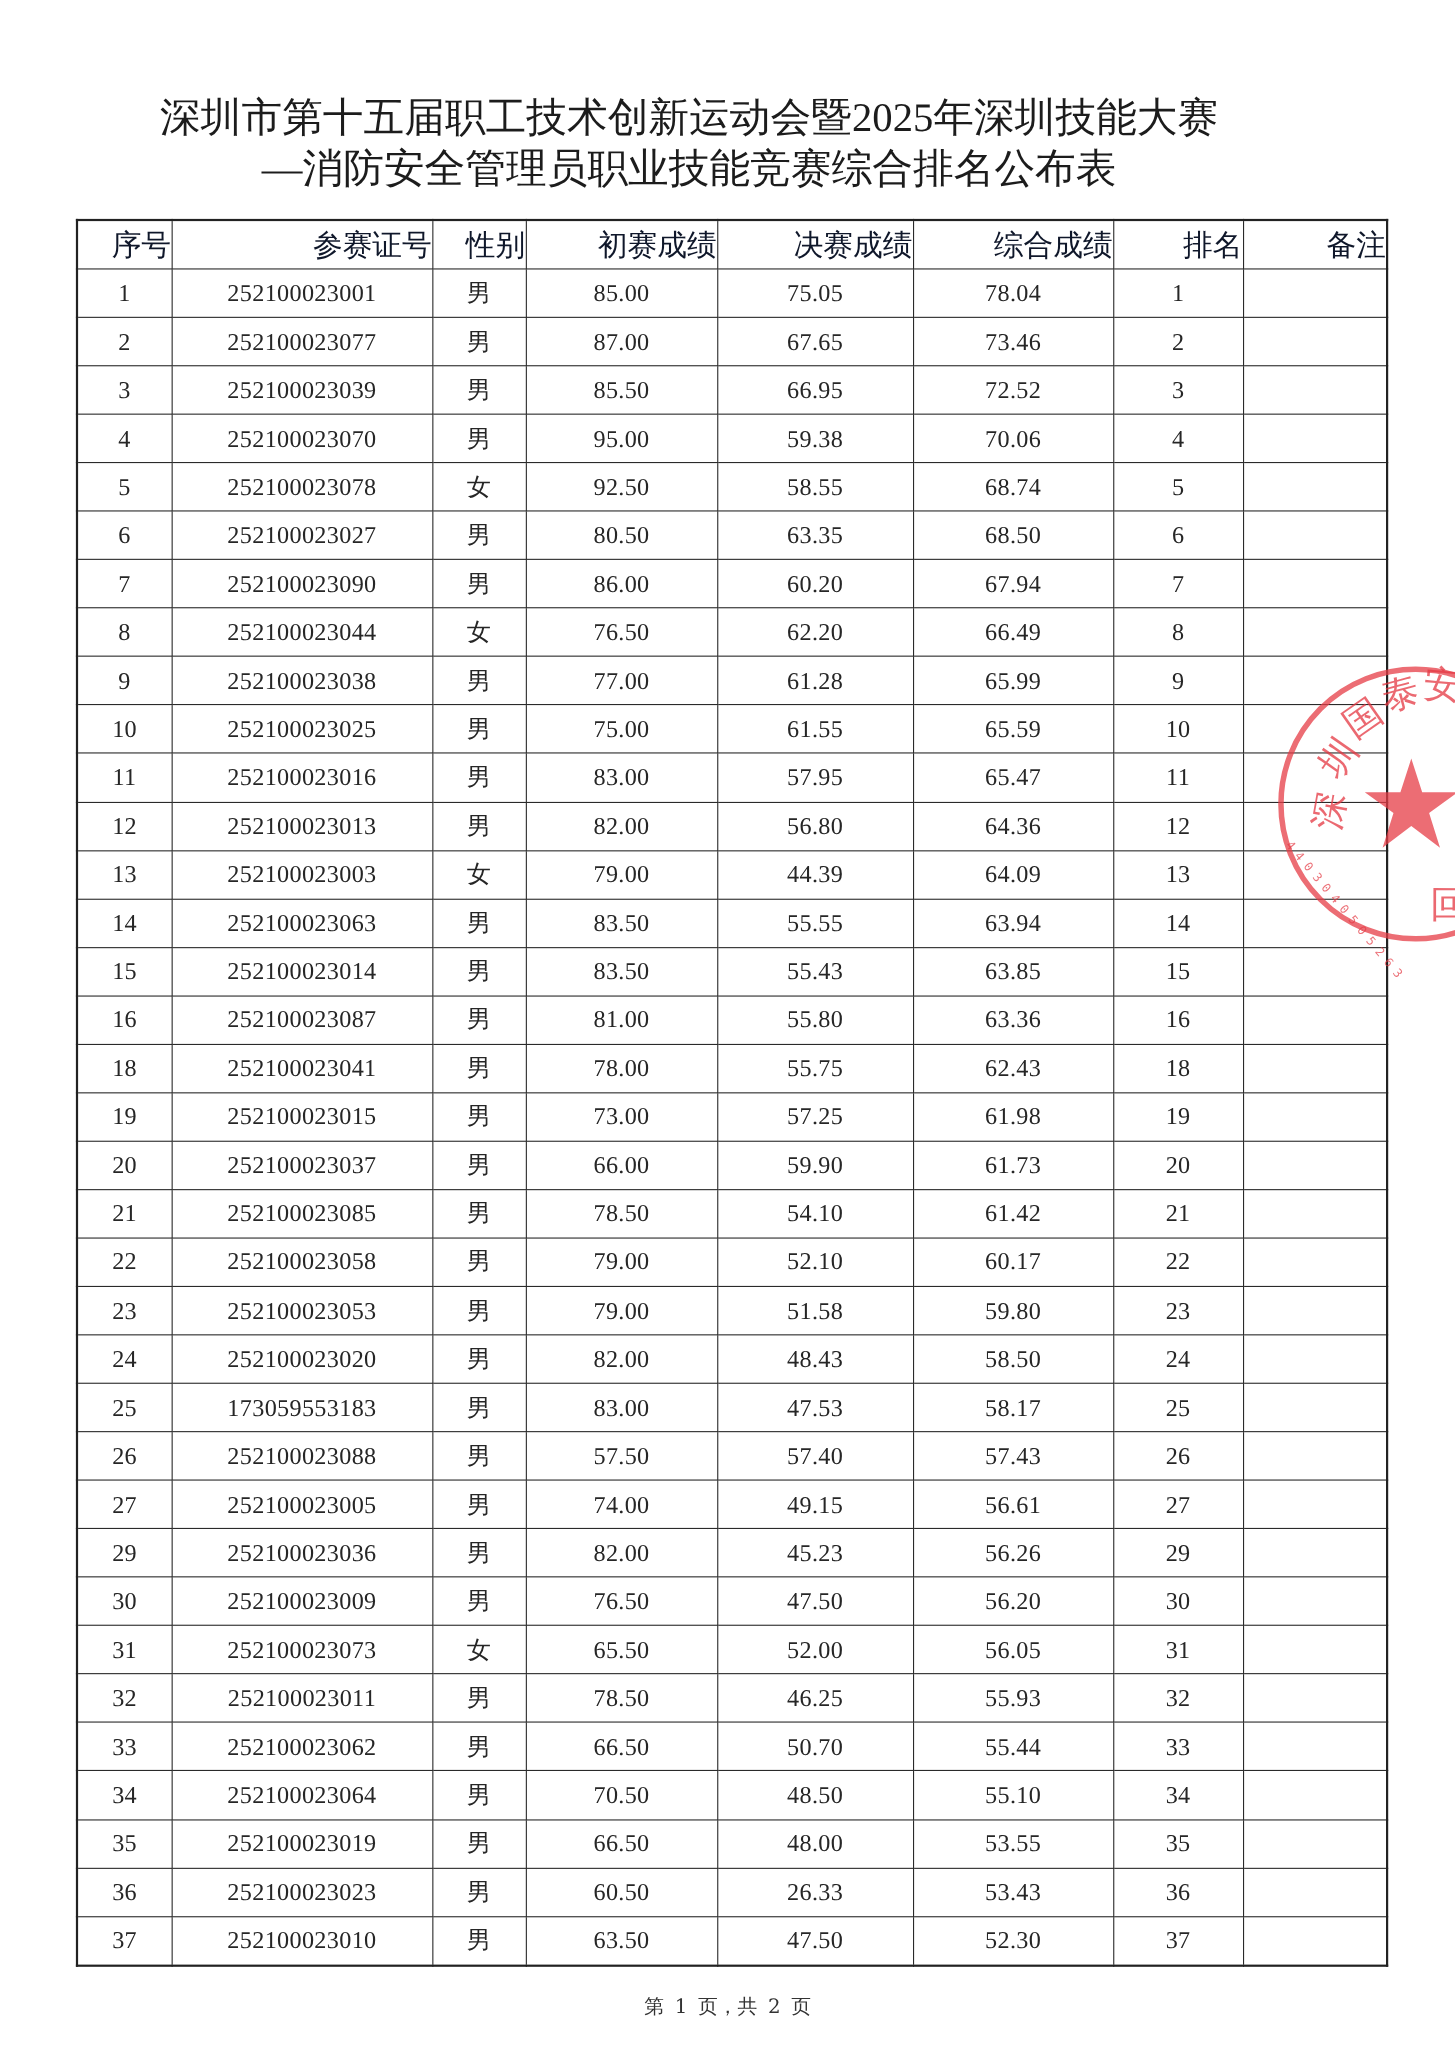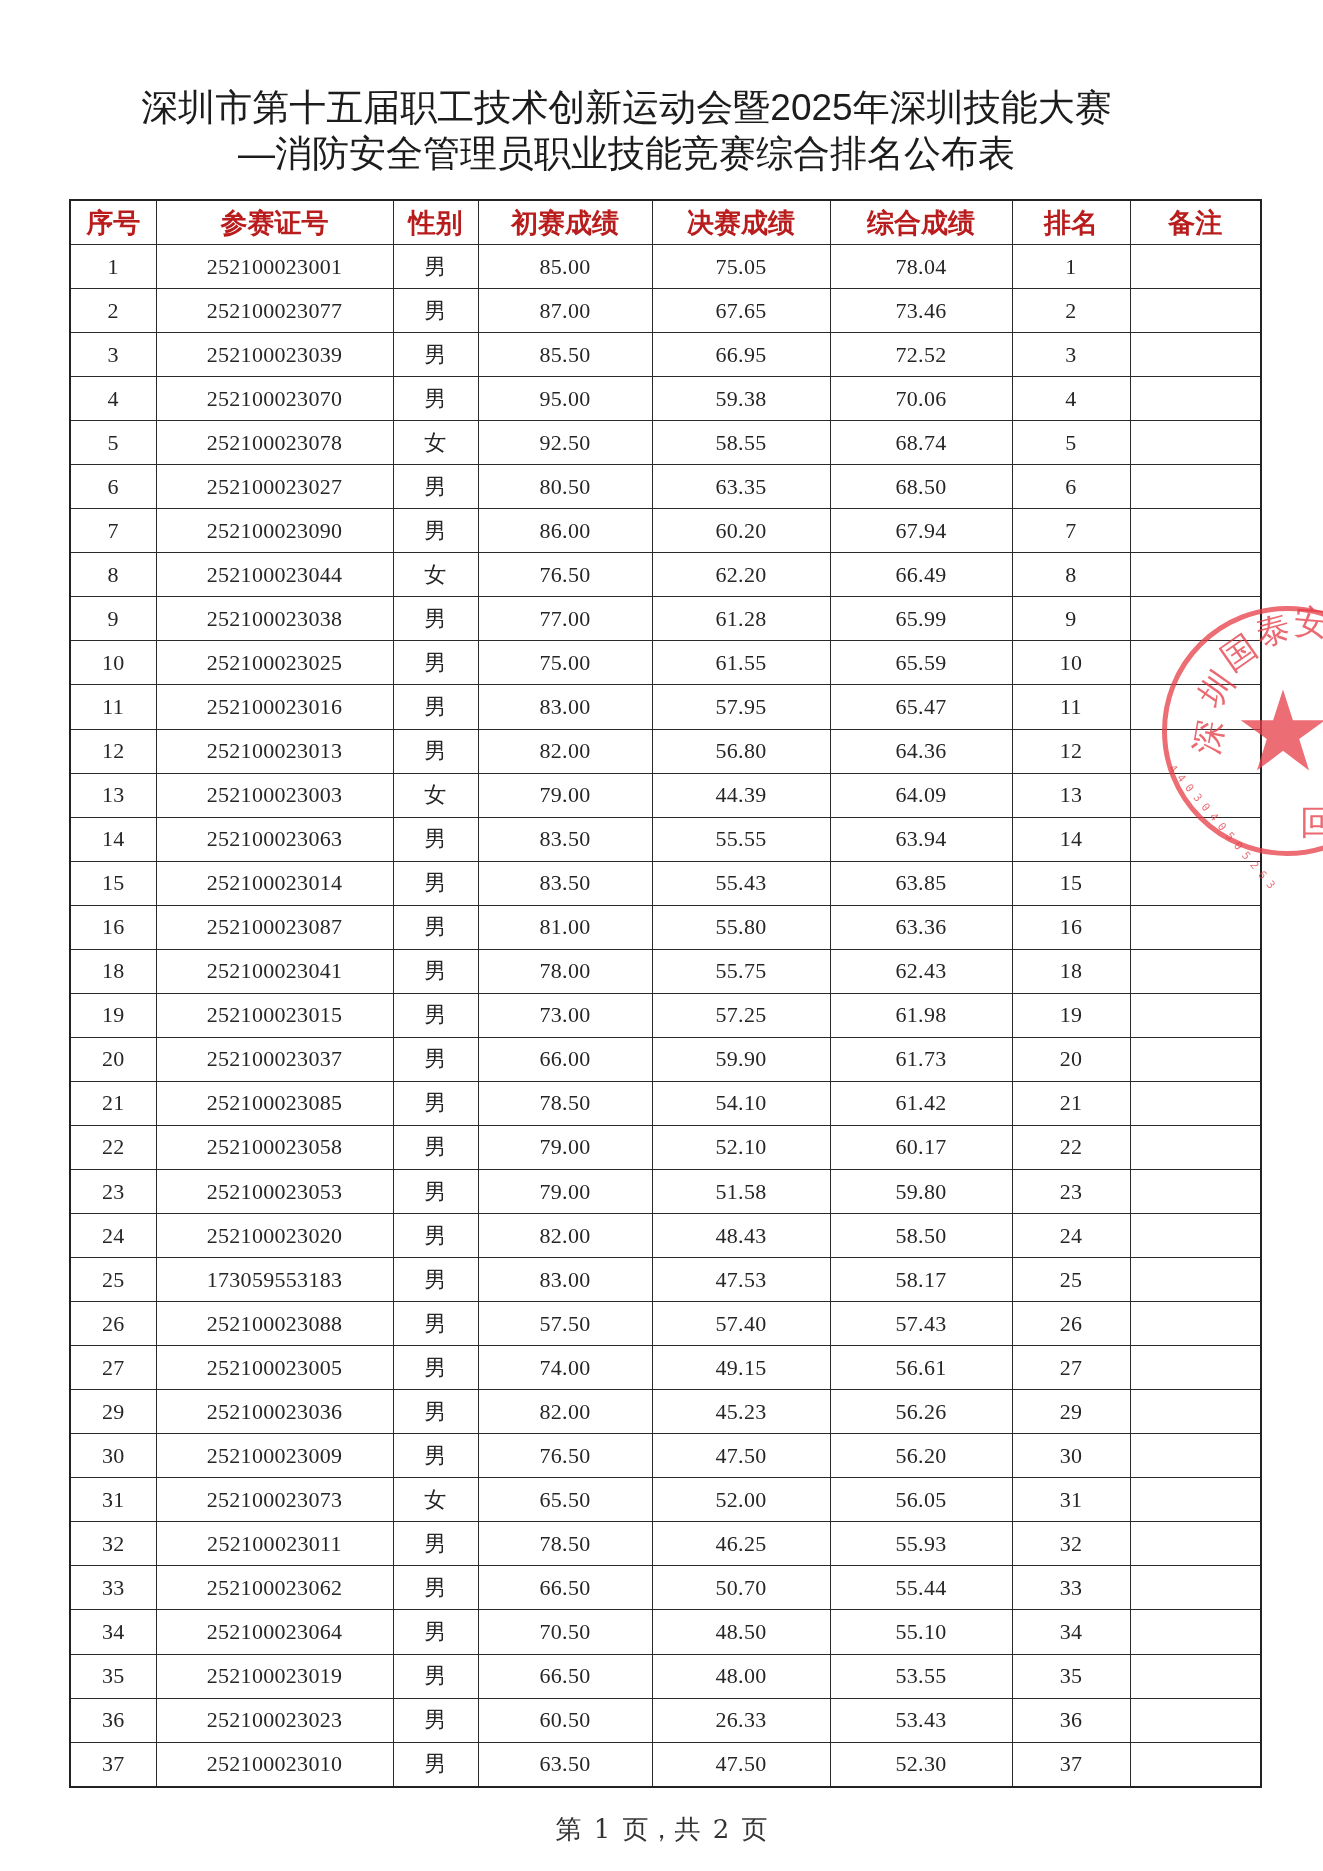--- a/index.html
+++ b/index.html
@@ -13,21 +13,21 @@
       position: relative;
       overflow: hidden;
       font-family: "DejaVu Serif", "Liberation Serif", serif;
       color: #1a1a1a;
     }
     .title {
       position: absolute;
       left: 0;
       width: 1253px;
       text-align: center;
-      font-family: Liberation Sans, sans-serif;
+      font-family: Liberation Serif, serif;
       font-size: 37px;
       color: #1c1c1c;
       letter-spacing: 0px;
       line-height: 44px;
     }
     .title.line1 { top: 86px; }
     .title.line2 { top: 132px; }
 
     table.rank-table {
       position: absolute;
@@ -43,24 +43,25 @@
     table.rank-table td {
       border: 1.5px solid #2a2a2a;
       text-align: center;
       vertical-align: middle;
       padding: 0;
       overflow: hidden;
       white-space: nowrap;
     }
     table.rank-table th {
       font-family: "DejaVu Sans", "Liberation Sans", sans-serif;
-      font-weight: bold;
+      font-weight: normal;
       font-size: 27px;
       height: 43px;
-      color: #b91c1c;
+      color: #0f172a;
+      text-align: right;
     }
     table.rank-table td {
       font-family: "Liberation Serif", "DejaVu Serif", serif;
       font-size: 22px;
       height: 40.7px;
       color: #262626;
       letter-spacing: 0.3px;
     }
     table.rank-table td.gender {
       font-family: "DejaVu Sans", "Liberation Sans", sans-serif;
@@ -68,21 +69,21 @@
     }
     td.id { letter-spacing: 0px; }
 
     .footer {
       position: absolute;
       left: 0;
       width: 1323px;
       top: 1812px;
       text-align: center;
       font-family: "DejaVu Serif", "Liberation Serif", serif;
-      font-size: 26px;
+      font-size: 18px;
       color: #333;
       word-spacing: 4px;
     }
 
     .stamp {
       position: absolute;
       left: 1162px;
       top: 606px;
       width: 250px;
       height: 250px;

